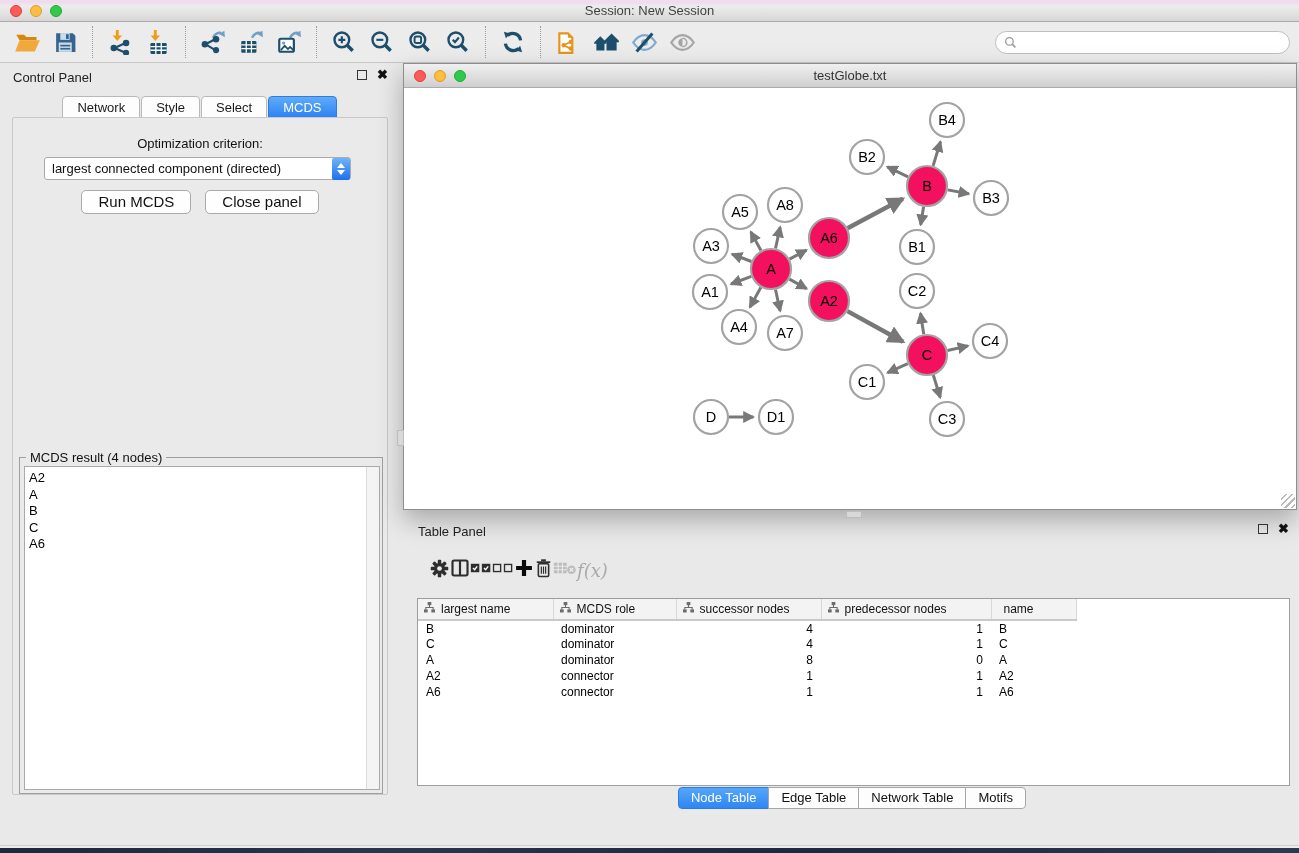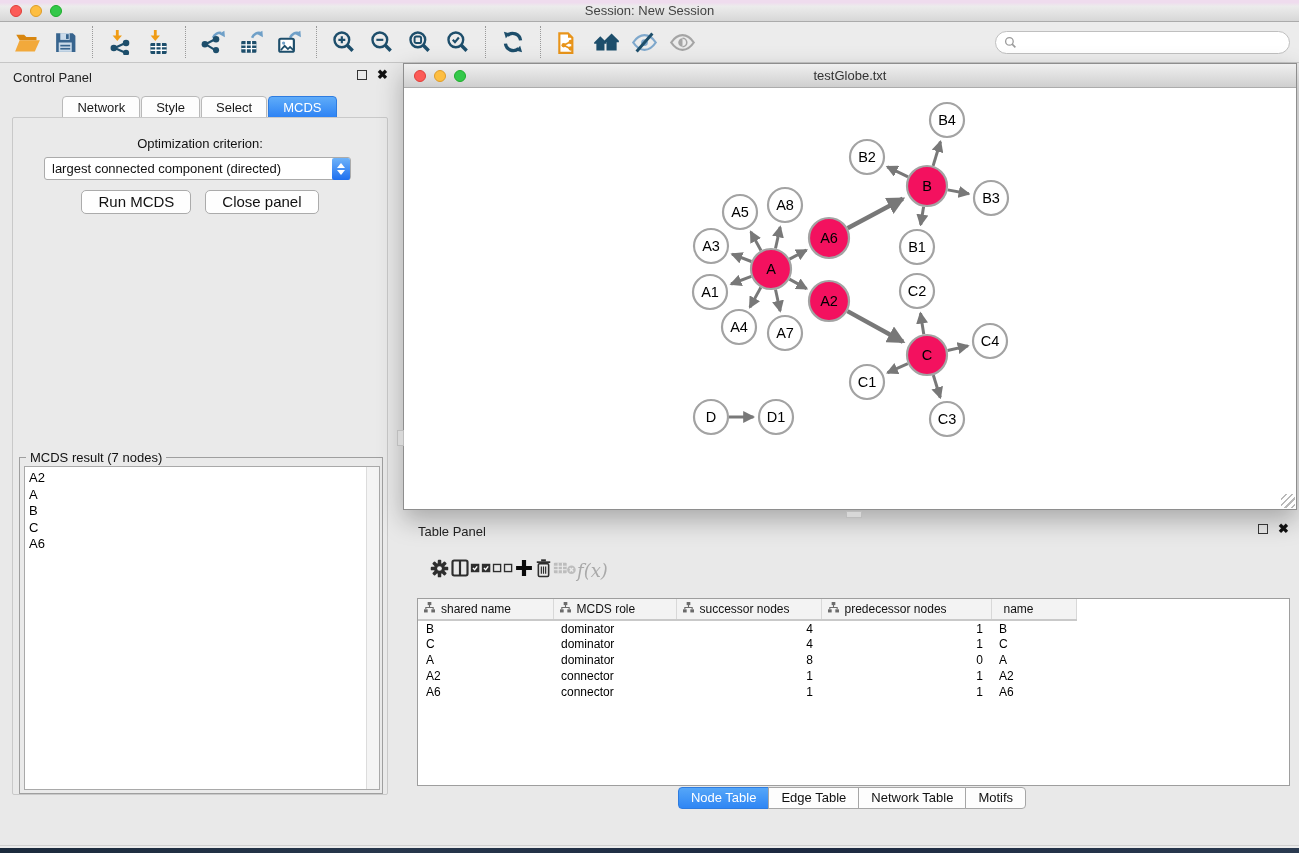--- a/index.html
+++ b/index.html
@@ -288,21 +288,21 @@
         <span class="sel-spinner">
             <span class="up"></span>
             <span class="down"></span>
           </span>
       </div>
       <div class="cp-buttons">
         <span class="btn">Run MCDS</span>
         <span class="btn">Close panel</span>
       </div>
       <div class="fieldset">
-        <span class="legend">MCDS result (7 nodes)</span>
+        <span class="legend">MCDS result (4 nodes)</span>
         <div class="result-list">
           <ul id="result-list">
               <li>A2</li>
               <li>A</li>
               <li>B</li>
               <li>C</li>
               <li>A6</li>
             </ul>
           <div class="result-scroll"></div>
         </div>
@@ -510,21 +510,21 @@
             <col class="c4">
             <col class="c5">
           </colgroup>
         <thead>
           <tr>
             <th><svg width="11" height="11" viewBox="0 0 12 12">
                   <rect x="4" y="0" width="4" height="3.4" fill="#6B6B6B"></rect>
                   <rect x="0" y="8" width="4" height="3.4" fill="#6B6B6B"></rect>
                   <rect x="8" y="8" width="4" height="3.4" fill="#6B6B6B"></rect>
                   <path d="M6 3.4v2.6M2 8V6h8v2" stroke="#6B6B6B" fill="none" stroke-width="1.2"></path>
-                </svg><span class="hlabel">shared name</span></th>
+                </svg><span class="hlabel">largest name</span></th>
             <th><svg width="11" height="11" viewBox="0 0 12 12">
                   <rect x="4" y="0" width="4" height="3.4" fill="#6B6B6B"></rect>
                   <rect x="0" y="8" width="4" height="3.4" fill="#6B6B6B"></rect>
                   <rect x="8" y="8" width="4" height="3.4" fill="#6B6B6B"></rect>
                   <path d="M6 3.4v2.6M2 8V6h8v2" stroke="#6B6B6B" fill="none" stroke-width="1.2"></path>
                 </svg><span class="hlabel">MCDS role</span></th>
             <th><svg width="11" height="11" viewBox="0 0 12 12">
                   <rect x="4" y="0" width="4" height="3.4" fill="#6B6B6B"></rect>
                   <rect x="0" y="8" width="4" height="3.4" fill="#6B6B6B"></rect>
                   <rect x="8" y="8" width="4" height="3.4" fill="#6B6B6B"></rect>

